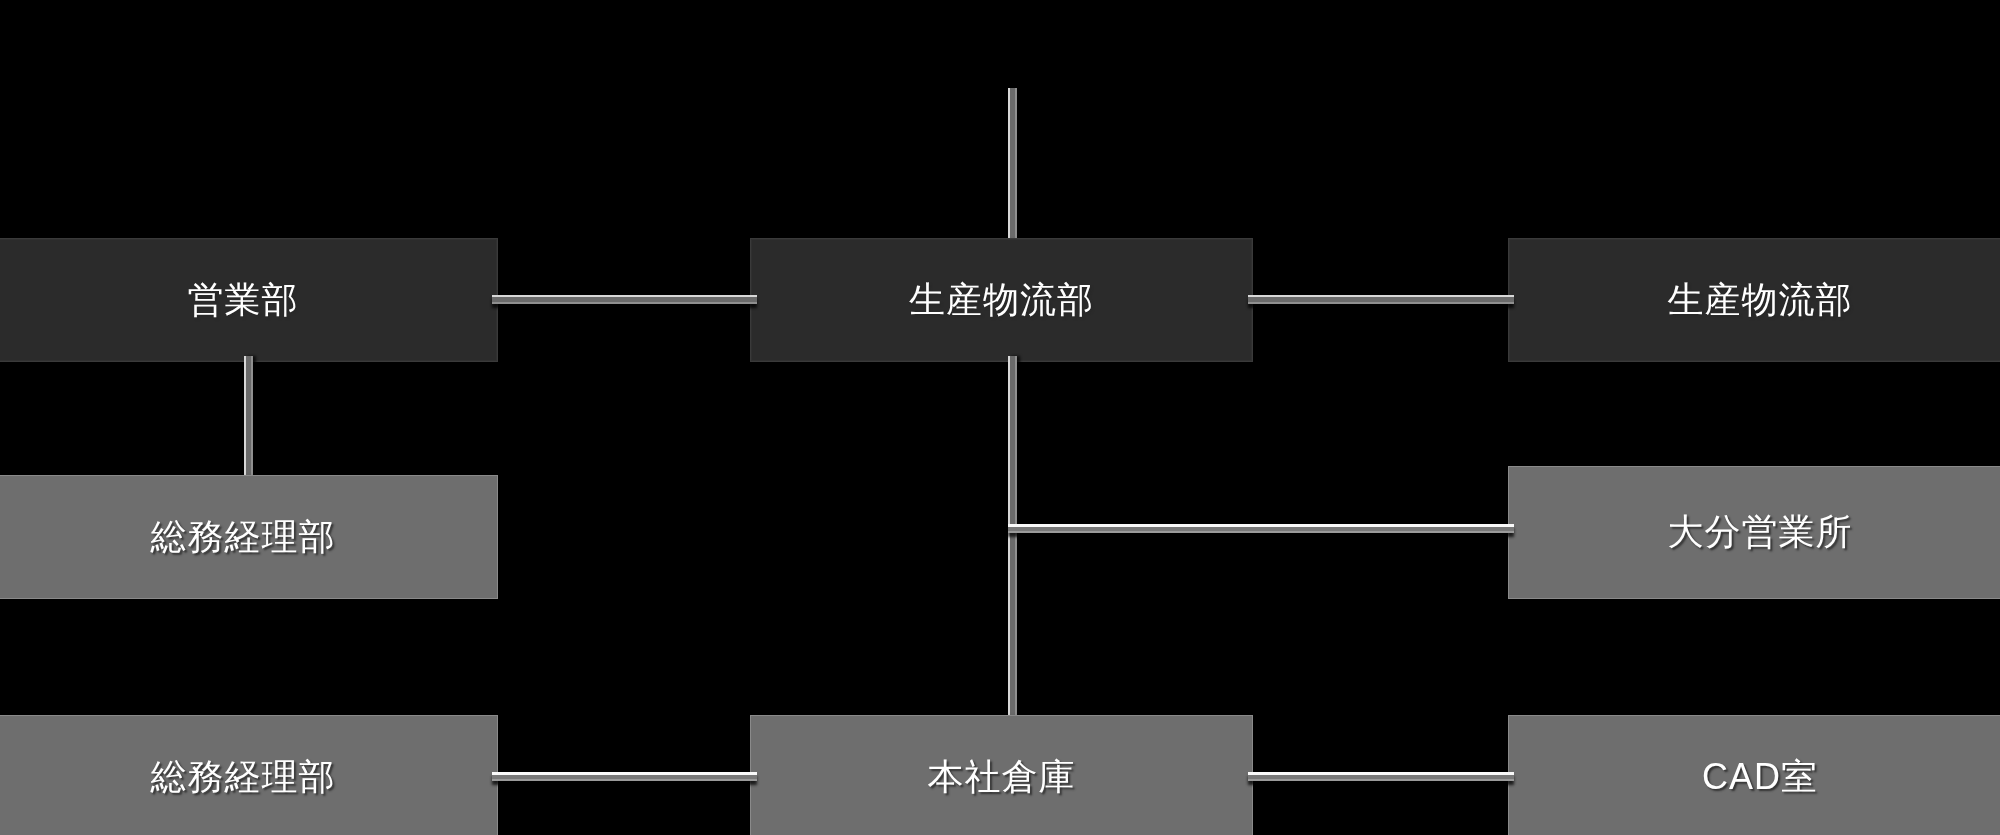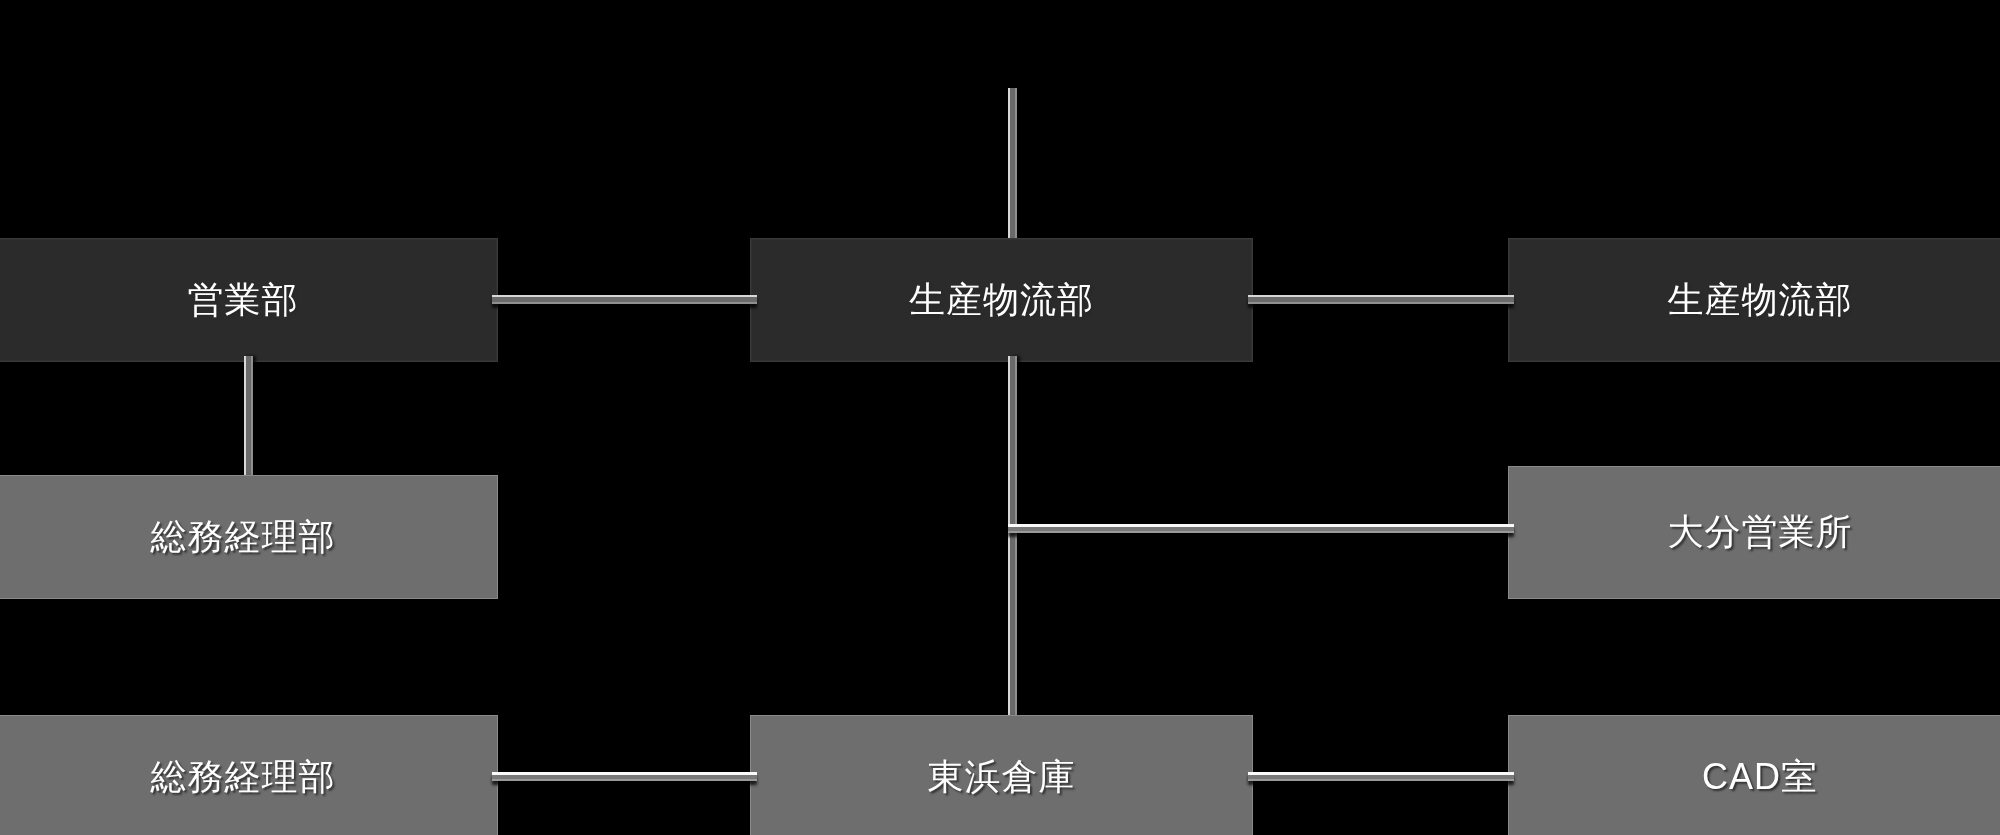--- a/index.html
+++ b/index.html
@@ -122,21 +122,21 @@
     <span class="node-label">大分営業所</span>
   </div>
 
   <div class="conn-h bright" style="left:1008px; top:524px; width:506px;"></div>
 
   <div class="node level-unit" style="left:-12px; top:715px; width:510px; height:124px;">
     <span class="node-label">総務経理部</span>
   </div>
 
   <div class="node level-unit" style="left:750px; top:715px; width:503px; height:124px;">
-    <span class="node-label">東浜倉庫</span>
+    <span class="node-label">本社倉庫</span>
   </div>
 
   <div class="node level-unit" style="left:1508px; top:715px; width:504px; height:124px;">
     <span class="node-label">CAD室</span>
   </div>
 
   <div class="conn-h bright" style="left:492px; top:772px; width:265px;"></div>
 
   <div class="conn-h bright" style="left:1248px; top:772px; width:266px;"></div>
 

